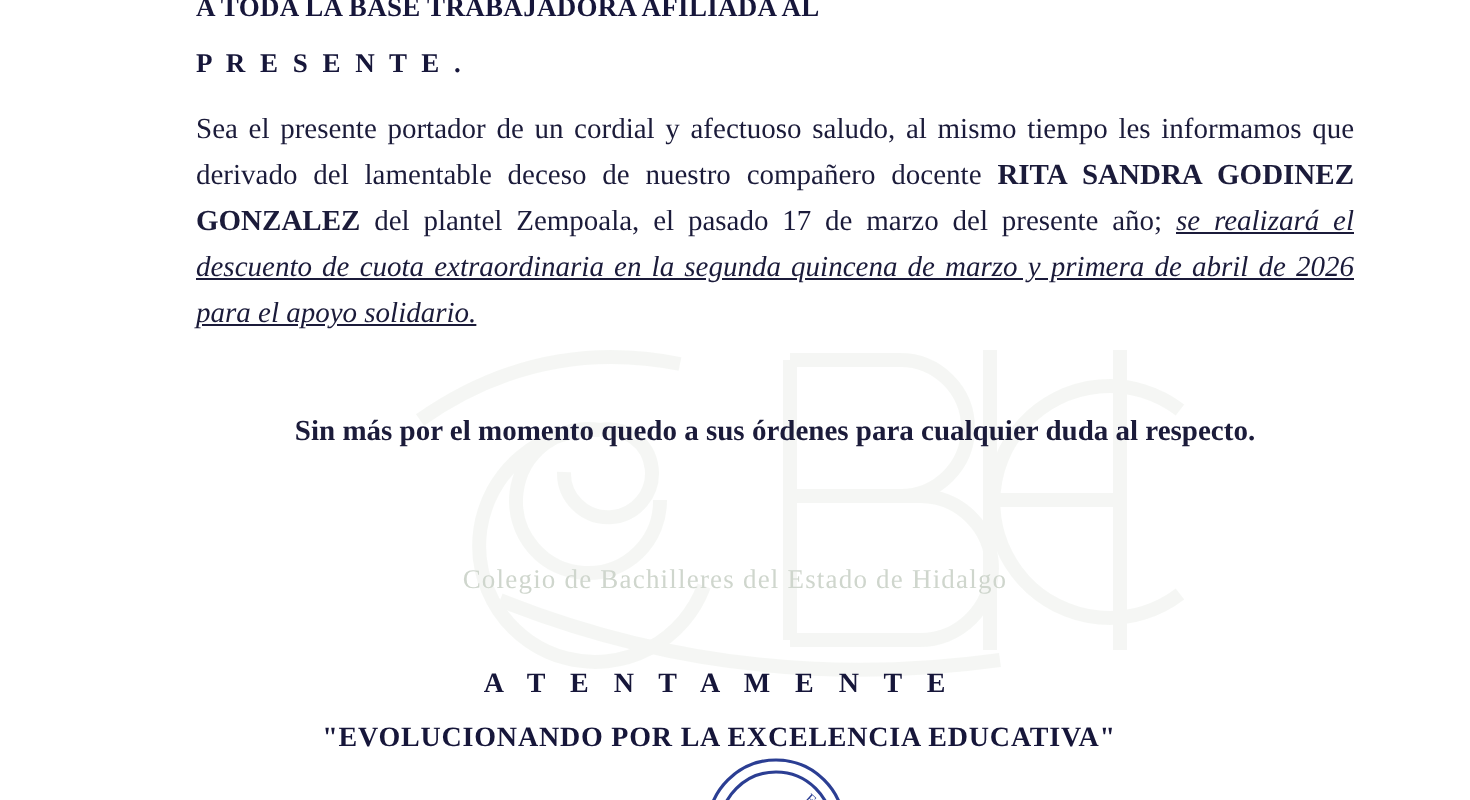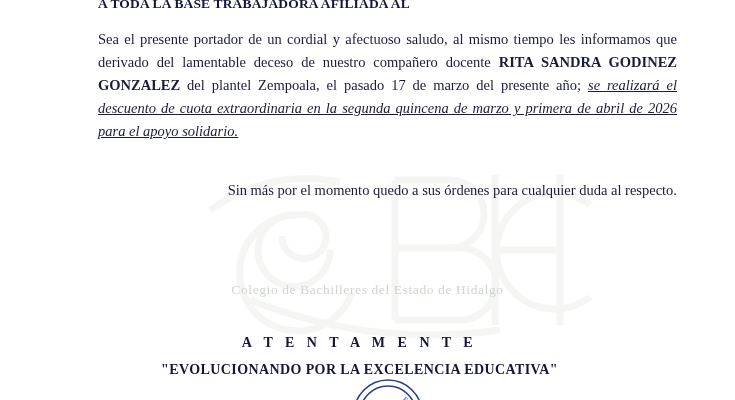--- a/index.html
+++ b/index.html
@@ -69,21 +69,22 @@
   }
 
   .para {
     font-size: 14.5px;
     line-height: 23px;
     text-align: justify;
     color: #1b1b3a;
   }
   .para.second {
     margin-top: 36px;
-    text-align: right;
+    text-align: center;
+    font-weight: bold;
   }
   .b { font-weight: bold; }
   .u-it {
     font-style: italic;
     text-decoration: underline;
   }
 
   
   .closing {
     position: absolute;
@@ -148,20 +149,21 @@
     </svg>
   </div>
   <div class="wm-caption">Colegio de Bachilleres del Estado de Hidalgo</div>
 
   <div class="content">
 
     <div class="addressee">
       <div>A TODA LA BASE TRABAJADORA AFILIADA AL</div>
     </div>
 
+    <div class="presente">P R E S E N T E .</div>
 
     <p class="para"><span>Sea el presente portador de un cordial y afectuoso saludo, al mismo tiempo les informamos que derivado del lamentable deceso de nuestro compañero docente </span><span class="b">RITA SANDRA GODINEZ GONZALEZ</span><span> del plantel Zempoala, el pasado 17 de marzo del presente año; </span><span class="u-it">se realizará el descuento de cuota extraordinaria en la segunda quincena de marzo y primera de abril de 2026 para el apoyo solidario.</span></p>
 
     <p class="para second">Sin más por el momento quedo a sus órdenes para cualquier duda al respecto.</p>
 
   </div>
 
   <div class="closing">
     <div class="atentamente">A T E N T A M E N T E</div>
     <div class="slogan">"EVOLUCIONANDO POR LA EXCELENCIA EDUCATIVA"</div>

